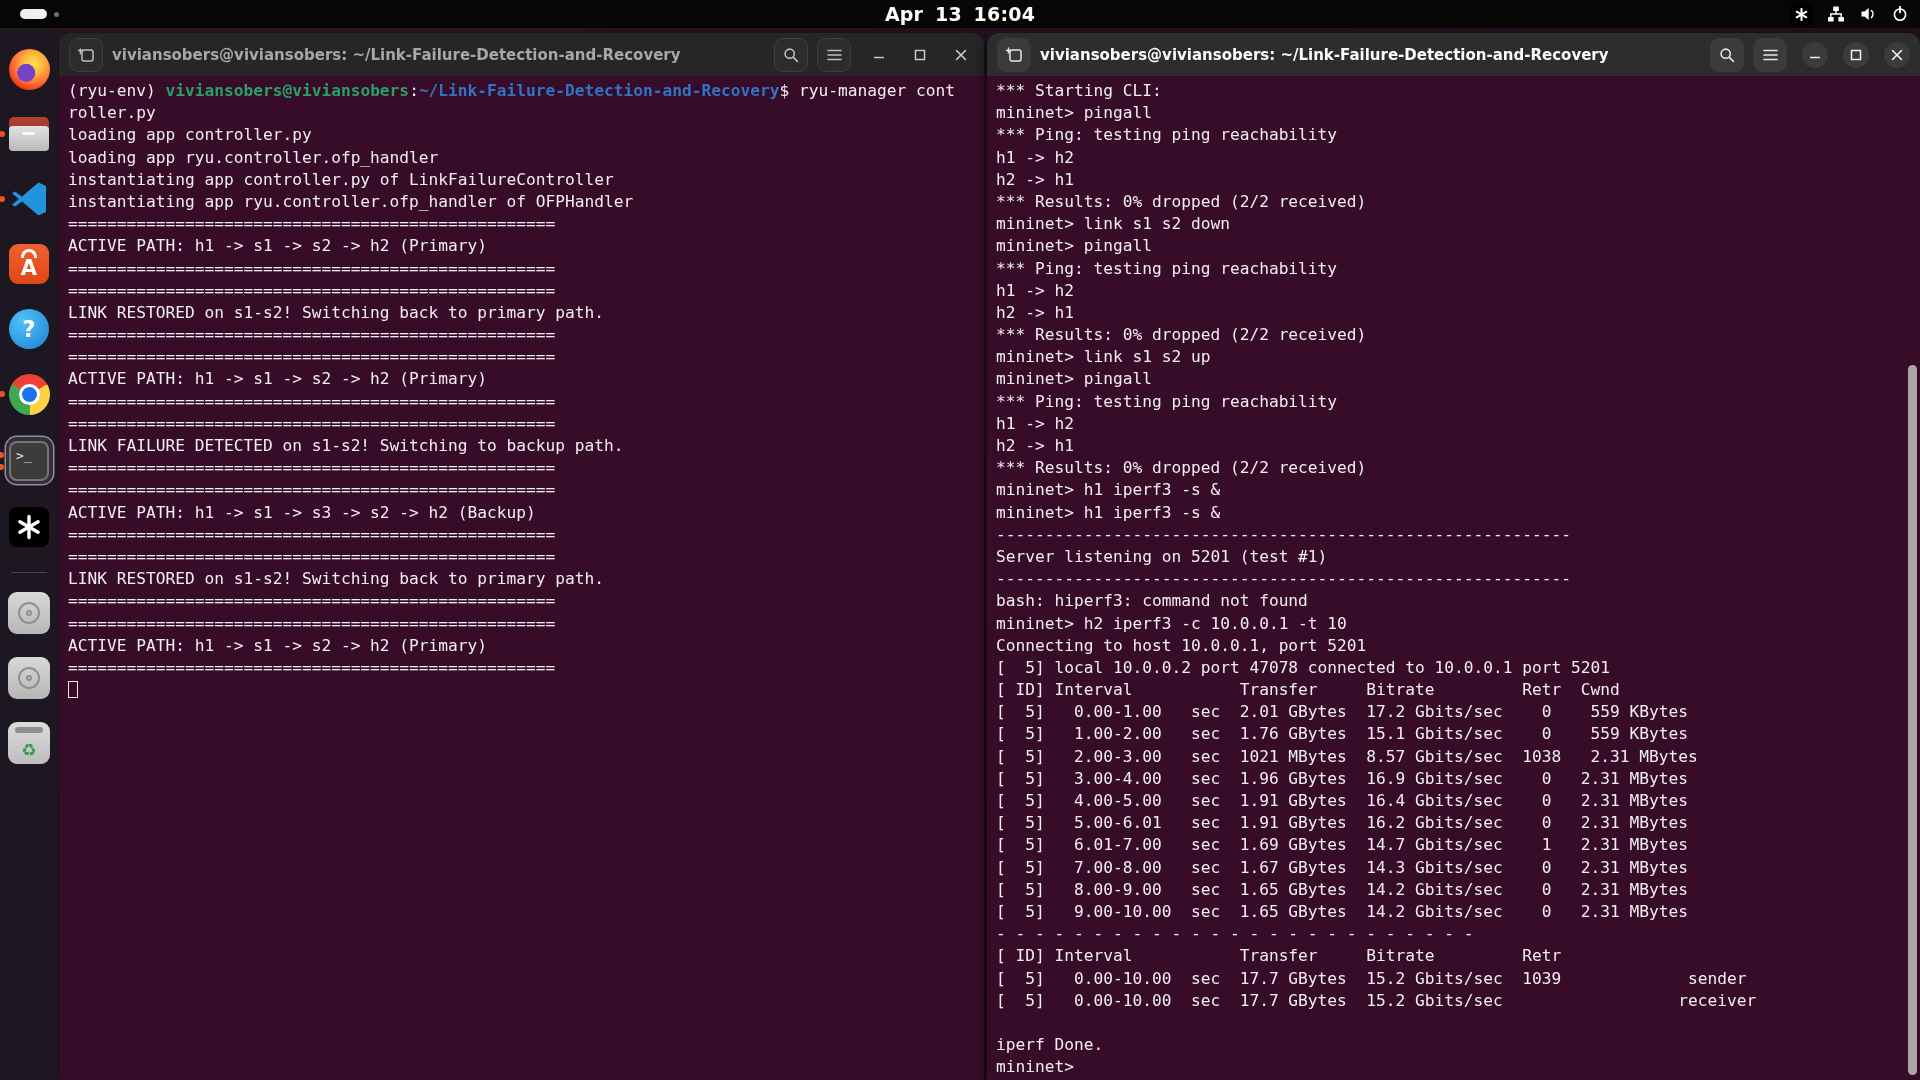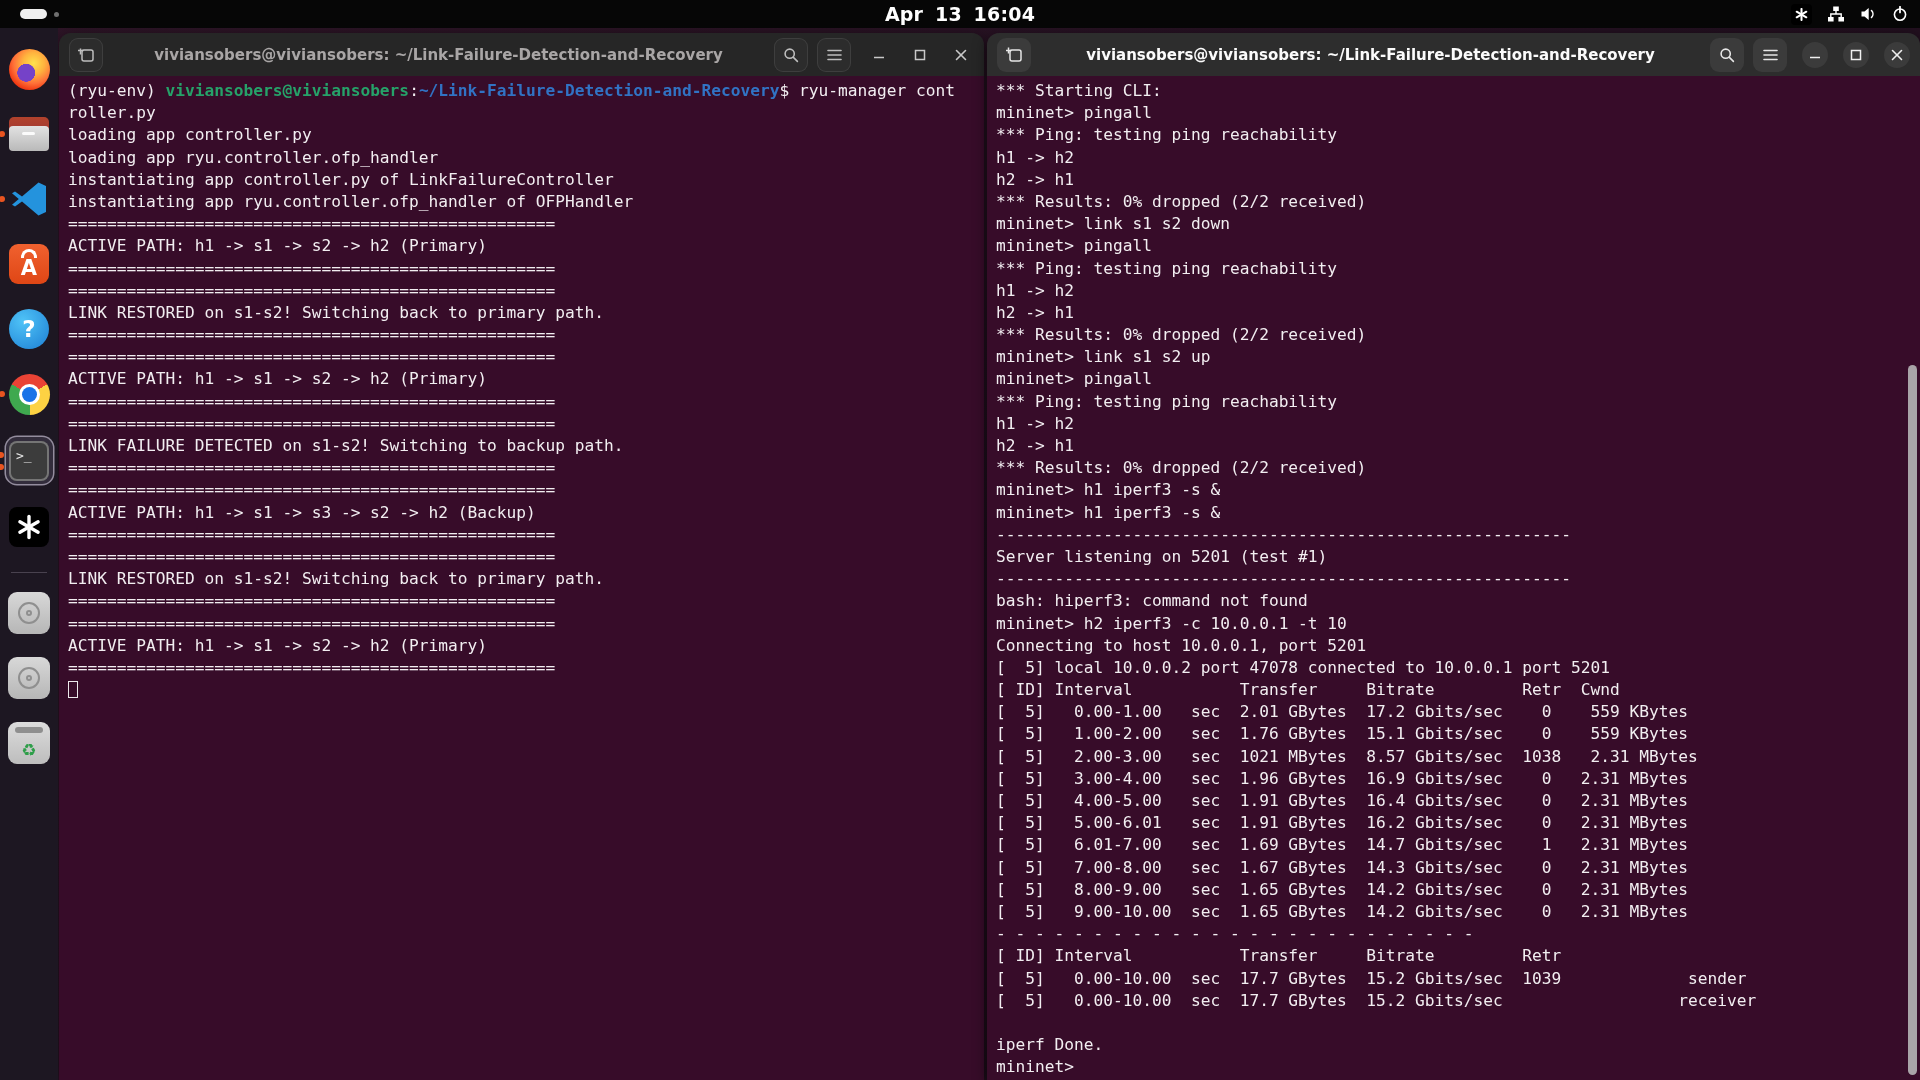--- a/index.html
+++ b/index.html
@@ -61,21 +61,21 @@
   .ubuntu-logo{position:absolute;bottom:8px;left:9px;width:40px;height:40px}
 
   
   .win{position:absolute;top:33px;bottom:0;display:flex;flex-direction:column;
     border-radius:12px 12px 0 0;overflow:hidden;box-shadow:0 3px 14px rgba(0,0,0,.55);z-index:5}
   .win.left{left:59px;width:925px}
   .win.right{left:987px;width:933px}
   .hdr{height:43px;flex:none;display:flex;align-items:center;padding:0 10px;gap:9px;box-sizing:border-box}
   .win.left  .hdr{background:#262626}
   .win.right .hdr{background:#2d2d2d}
-  .title{flex:1;text-align:center;font-size:15px;font-weight:bold;white-space:nowrap;overflow:hidden}
+  .title{flex:1;font-size:15px;font-weight:bold;white-space:nowrap;overflow:hidden}
   .win.left  .title{color:#a9a6a6}
   .win.right .title{color:#fbfbfb}
   .hbtn{width:34px;height:34px;border-radius:9px;flex:none;display:flex;align-items:center;justify-content:center}
   .win.left  .hbtn{background:#2c2c2c;box-shadow:inset 0 0 0 1px #3e3e3e}
   .win.right .hbtn{background:#3b3b3b}
   .wbtn{width:26px;height:26px;border-radius:50%;flex:none;display:flex;align-items:center;justify-content:center;margin-left:6px}
   .win.right .wbtn{background:#3b3b3b}
   .win.left  .wbtn{background:transparent}
   .hdr svg{display:block}
   .term{flex:1;background:#370c29;color:#f2eef1;font-family:"DejaVu Sans Mono",monospace;

